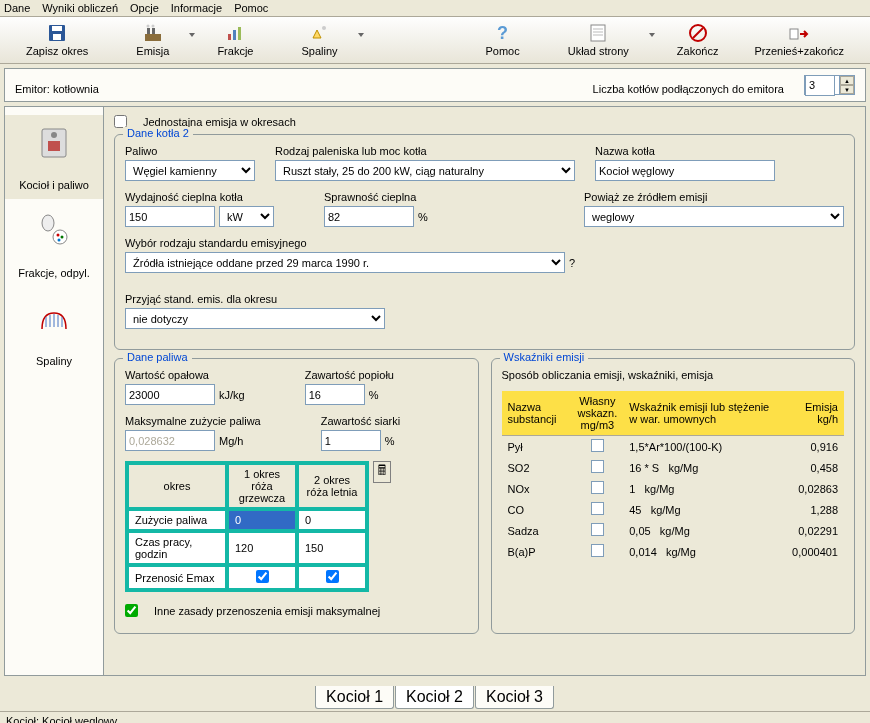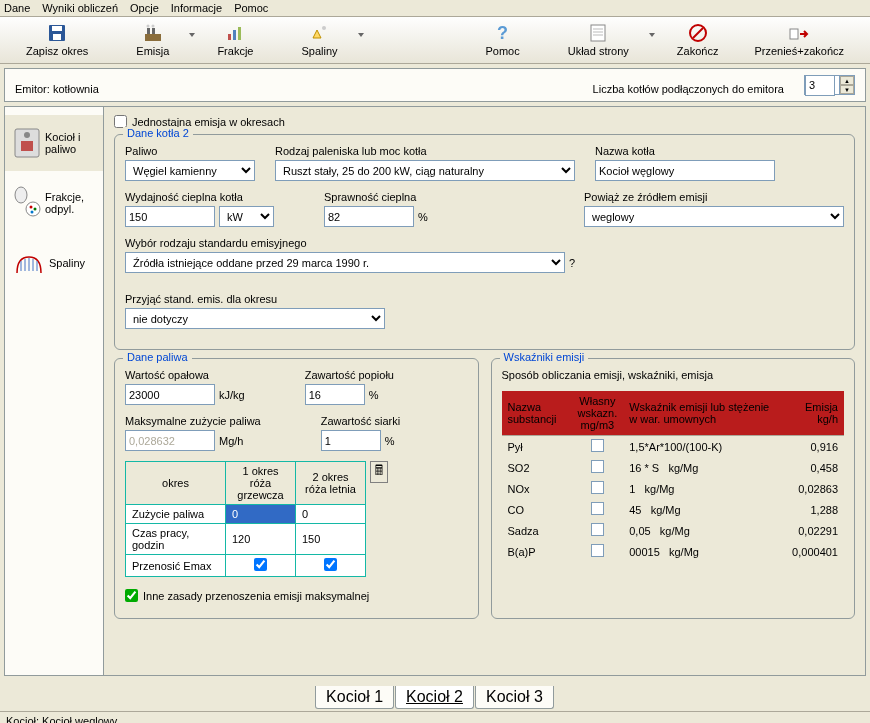--- a/index.html
+++ b/index.html
@@ -15,59 +15,59 @@
 .dropdown-arrow { position: absolute; right: 4px; top: 12px; width: 0; height: 0; border-left: 3px solid transparent; border-right: 3px solid transparent; border-top: 4px solid #666; }
 
 .emitter-bar { background: #fdfcf7; border: 1px solid #919b9c; margin: 4px; padding: 6px 10px; display: flex; align-items: flex-end; gap: 20px; }
 .spinner { display: inline-flex; align-items: center; border: 1px solid #7f9db9; background: #fff; height: 20px; }
 .spinner input { border: none; width: 30px; padding: 2px 4px; font-size: 11px; text-align: left; }
 .spinner-btns { display: flex; flex-direction: column; border-left: 1px solid #7f9db9; margin-left: 4px; }
 .spinner-btns span { width: 14px; height: 9px; background: #ece9d8; border: 1px solid #aca899; font-size: 6px; display: flex; align-items: center; justify-content: center; cursor: pointer; line-height:1; }
 
 .main-area { display: flex; margin: 0 4px; height: 570px; }
 .sidebar { width: 100px; background: #fdfcf7; border: 1px solid #919b9c; display: flex; flex-direction: column; gap: 4px; padding-top: 8px; }
-.side-tab { display: flex; flex-direction: row; align-items: center; gap: 0; padding: 8px 4px; cursor: pointer; }
+.side-tab { display: flex; flex-direction: column; align-items: center; gap: 16px; padding: 8px 4px; cursor: pointer; }
 .side-tab.active { background: #ece9d8; }
 .side-icon { width: 40px; height: 40px; display: flex; align-items: center; justify-content: center; }
 
 .content { flex: 1; background: #ece9d8; border: 1px solid #919b9c; border-left: none; padding: 8px 10px; overflow: auto; }
-.checkbox-row { display: flex; align-items: center; gap: 5px; margin-bottom: 6px; }
+.checkbox-row { display: flex; align-items: center; gap: 16px; margin-bottom: 6px; }
 .checkbox-row input[type=checkbox] { width: 13px; height: 13px; }
 
 .group { border: 1px solid #919b9c; border-radius: 6px; padding: 10px; margin-bottom: 8px; position: relative; background: #ece9d8; }
 .group-title { position: absolute; top: -8px; left: 8px; background: #ece9d8; padding: 0 4px; color: #0046d5; font-weight: normal; }
 
 .row { display: flex; gap: 20px; margin-bottom: 10px; align-items: flex-end; flex-wrap: wrap; }
 .field { display: flex; flex-direction: column; gap: 3px; }
 .field label { font-size: 11px; }
 .field-inline { display: flex; align-items: center; gap: 4px; }
 
 input[type=text], select { border: 1px solid #7f9db9; background: #fff; font-size: 11px; padding: 2px 3px; height: 21px; font-family: inherit; }
 input[type=text].disabled { color: #aca899; }
 select { background: #fff; }
 
 .two-col { display: flex; gap: 12px; }
 .col { flex: 1; }
 
 .period-table { border-collapse: collapse; background: #fff; font-size: 11px; }
-.period-table th, .period-table td { border: 1px solid #14b8a6; padding: 3px 6px; text-align: center; }
+.period-table th, .period-table td { border: 4px solid #14b8a6; padding: 3px 6px; text-align: center; }
 .period-table th { background: #ece9d8; font-weight: normal; }
 .period-table td.selected { background: #316ac5; color: #fff; }
 .period-table td.row-label { text-align: left; background: #fff; }
 .calc-icon { width: 18px; height: 22px; border: 1px solid #808080; background: #ece9d8; display: inline-flex; align-items: center; justify-content: center; margin-left: 4px; vertical-align: top; cursor: pointer; font-size: 14px; }
 
 .emission-table { border-collapse: collapse; width: 100%; font-size: 11px; }
-.emission-table th { border-bottom: 1px solid #aca899; padding: 4px 6px; text-align: left; font-weight: normal; background: #b91c1c; }
+.emission-table th { border-bottom: 1px solid #aca899; padding: 4px 6px; text-align: left; font-weight: normal; background: #fde047; }
 .emission-table td { padding: 3px 6px; }
 .emission-table td.num { text-align: right; }
 .echeck { width: 13px; height: 13px; border: 1px solid #7f9db9; background: #fff; display: inline-block; }
 
 .bottom-tabs { display: flex; margin: 10px 4px 0; font-size: 16px; justify-content: center; }
 .btab { border: 1px solid #919b9c; border-top: none; padding: 2px 10px; background: #fdfcf7; margin-right: 1px; border-radius: 0 0 3px 3px; cursor: pointer; }
-.btab.active { background: #fff; font-weight: normal; text-decoration: underline; }
+.btab.active { background: #fff; font-weight: normal; }
 
 .statusbar { border-top: 1px solid #aca899; padding: 3px 6px; font-size: 11px; margin-top: 2px; }
 </style>
 </head>
 <body>
 
 <div class="menubar">
   <span>Dane</span>
   <span>Wyniki obliczeń</span>
   <span>Opcje</span>
@@ -373,21 +373,21 @@
               </tr>
               <tr>
                 <td>Sadza</td>
                 <td style="text-align:center"><span class="echeck"></span></td>
                 <td><span>0,05</span> &nbsp; <span class="unit">kg/Mg</span></td>
                 <td class="num">0,02291</td>
               </tr>
               <tr>
                 <td>B(a)P</td>
                 <td style="text-align:center"><span class="echeck"></span></td>
-                <td><span>00015</span> &nbsp; <span class="unit">kg/Mg</span></td>
+                <td><span>0,014</span> &nbsp; <span class="unit">kg/Mg</span></td>
                 <td class="num">0,000401</td>
               </tr>
             </tbody>
         </table>
       </div>
     </div>
   </div>
 </div>
 
 <div class="bottom-tabs">

